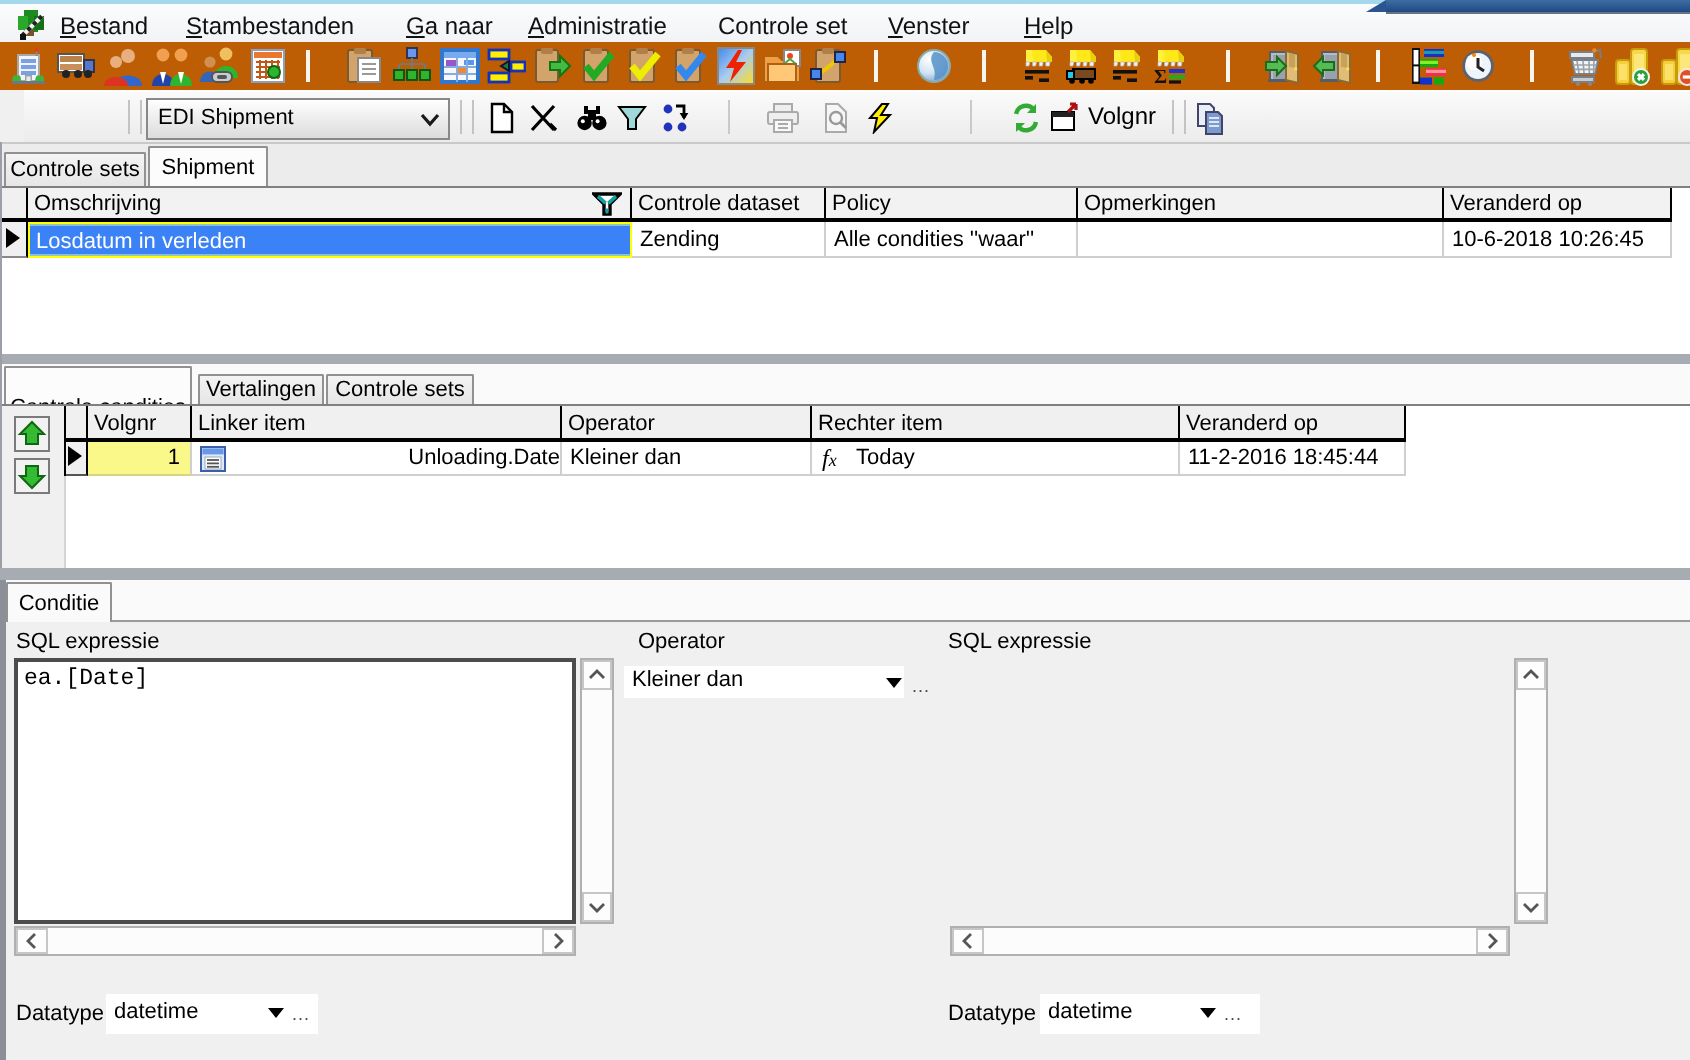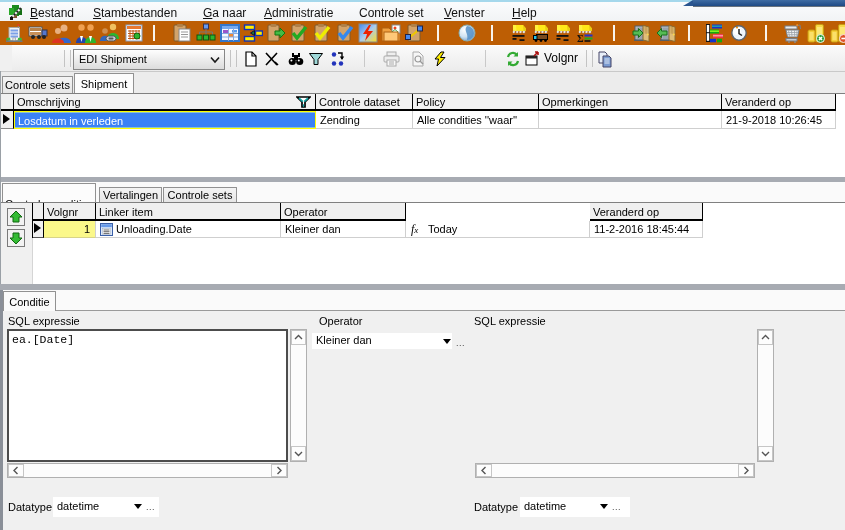--- a/index.html
+++ b/index.html
@@ -488,21 +488,21 @@
     <div class="g1hdr" style="left:413px;width:126px;">Policy</div>
     <div class="g1hdr" style="left:539px;width:183px;">Opmerkingen</div>
     <div class="g1hdr" style="left:722px;width:114px;">Veranderd op</div>
     <div class="g1cell" style="left:0;width:14px;background:#f0f0f0;border-right:1px solid #000;border-bottom:1px solid #888;">
         <span style="position:absolute;left:3px;top:3px;width:0;height:0;border-top:5px solid transparent;border-bottom:5px solid transparent;border-left:7px solid #000;"></span>
       </div>
     <div class="g1cell" style="left:14px;width:302px;background:#3b82f6;border:1px solid #ffff00;color:#fff;padding-left:3px;box-shadow:inset 0 1px 0 #90c2ca, inset 0 -1px 0 #90c2ca;">Losdatum in verleden</div>
     <div class="g1cell" style="left:316px;width:97px;">Zending</div>
     <div class="g1cell" style="left:413px;width:126px;">Alle condities ''waar''</div>
     <div class="g1cell" style="left:539px;width:183px;"></div>
-    <div class="g1cell" style="left:722px;width:114px;">21-9-2018 10:26:45</div>
+    <div class="g1cell" style="left:722px;width:114px;">10-6-2018 10:26:45</div>
   </div>
 
   <div class="abs" style="left:0;top:93px;width:1px;height:37px;background:#000;"></div>
   <div class="abs" id="split1"></div>
 
   <div class="abs tabrow" id="tabs2">
     <div class="tab active" style="left:2px;top:1px;width:94px;height:19px;padding-top:14px;">Controle condities</div>
     <div class="tab" style="left:99px;top:5px;width:63px;height:15px;padding-top:1px;">Vertalingen</div>
     <div class="tab" style="left:163px;top:5px;width:74px;height:15px;padding-top:1px;">Controle sets</div>
   </div>
@@ -517,26 +517,27 @@
       <div class="arrbtn" style="top:26px;">
         <svg width="16" height="16" viewBox="0 0 16 16">
             <path d="M8 14 L2 8 H5 V3 H11 V8 H14 Z" fill="#33bb33" stroke="#116611" stroke-width="1"></path>
           </svg>
       </div>
     </div>
     <div class="g2hdr" style="left:32px;width:12px;"></div>
     <div class="g2hdr" style="left:44px;width:52px;">Volgnr</div>
     <div class="g2hdr" style="left:96px;width:185px;">Linker item</div>
     <div class="g2hdr" style="left:281px;width:125px;">Operator</div>
+    <div class="g2hdr" style="left:406px;width:184px;">Rechter item</div>
     <div class="g2hdr" style="left:590px;width:113px;">Veranderd op</div>
     <div class="g2cell" style="left:32px;width:12px;background:#f0f0f0;border-right:1px solid #000;border-bottom:1px solid #555;">
         <span style="position:absolute;left:2px;top:2px;width:0;height:0;border-top:5px solid transparent;border-bottom:5px solid transparent;border-left:7px solid #000;"></span>
       </div>
     <div class="g2cell" style="left:44px;width:52px;background:#fbf88a;border-bottom:1px solid #d8d487;text-align:right;padding-right:5px;">1</div>
-    <div class="g2cell" style="left:96px;width:185px;padding-left:20px;">Unloading.Date
+    <div class="g2cell" style="left:96px;width:185px;padding-left:20px;text-align:right;">Unloading.Date
       <svg style="position:absolute;left:4px;top:2px" width="13" height="13" viewBox="0 0 13 13">
           <rect x="0.5" y="0.5" width="12" height="12" fill="#dde8f8" stroke="#3a5fa8"></rect>
           <rect x="1.2" y="1.2" width="10.6" height="3" fill="#6699e8"></rect>
           <rect x="2.5" y="5.5" width="8" height="6" fill="#fff" stroke="#98a8c0" stroke-width="0.5"></rect>
           <g stroke="#555" stroke-width="0.9">
             <line x1="3.5" y1="7" x2="9.5" y2="7"></line>
             <line x1="3.5" y1="8.7" x2="9.5" y2="8.7"></line>
             <line x1="3.5" y1="10.4" x2="9.5" y2="10.4"></line>
           </g>
         </svg>

